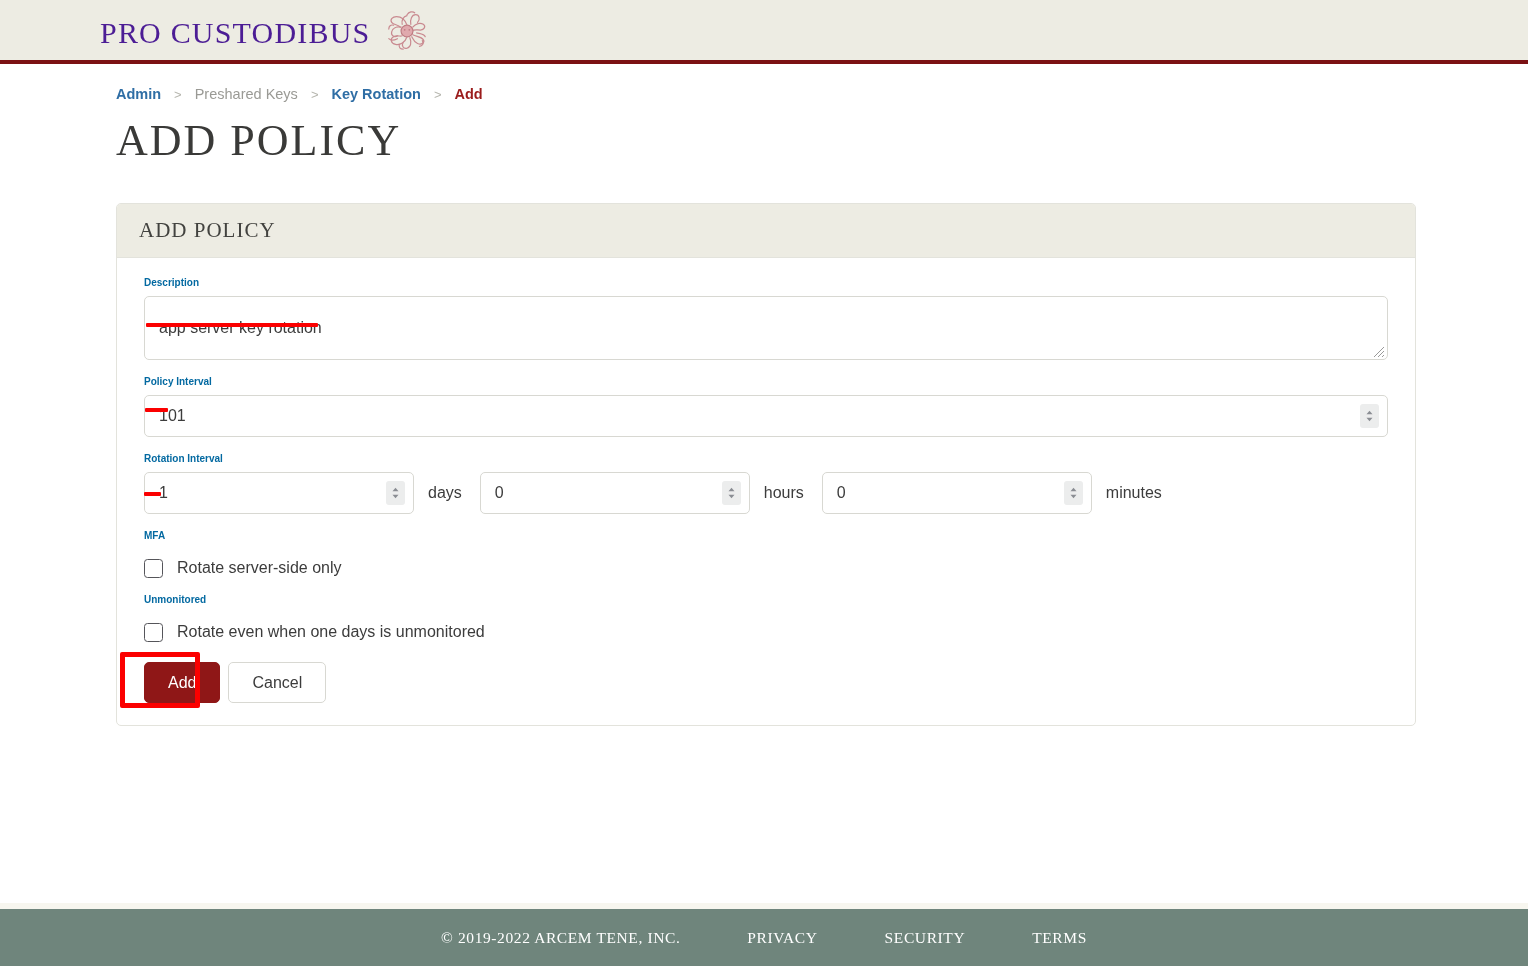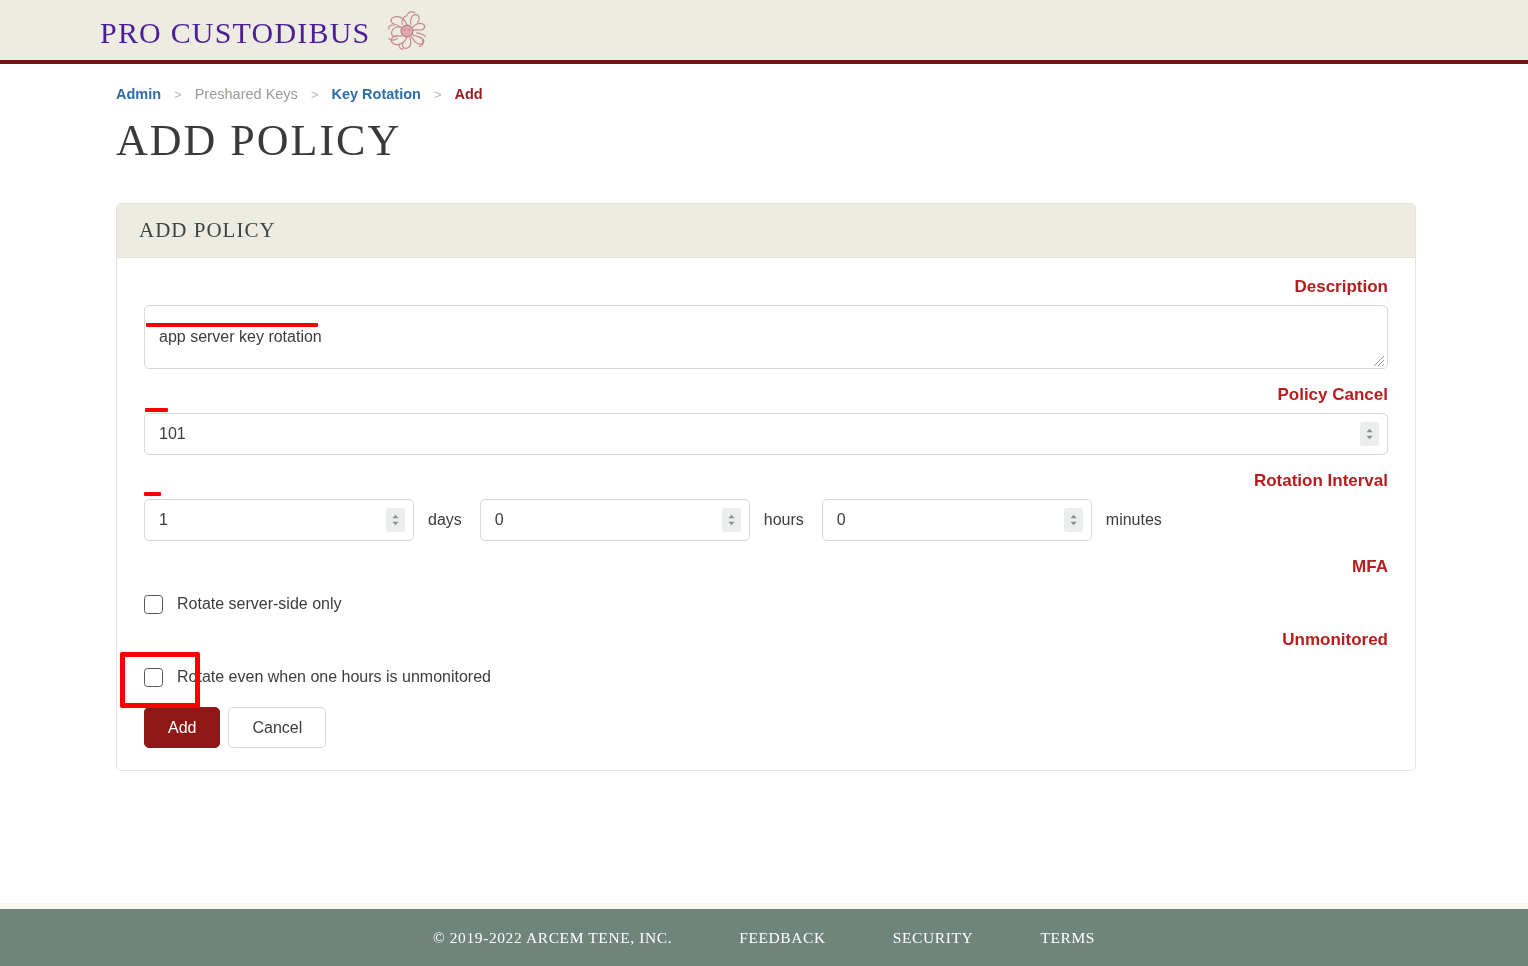--- a/index.html
+++ b/index.html
@@ -101,26 +101,25 @@
     padding: 14px 0 14px 22px;
     font-family: "Liberation Serif", serif;
     font-size: 21px;
     letter-spacing: 1px;
     color: #42423f;
   }
   .card-body { padding: 19px 27px 22px 27px; }
 
   
   .field-label {
-    font-size: 17px;
+    font-size: 10px;
     font-weight: bold;
-    color: #b91c1c;
+    color: #0369a1;
     margin-bottom: 8px;
     display: block;
-    text-align: right;
   }
   .field-block { margin-bottom: 16px; }
 
   .txt-input {
     width: 100%;
     border: 1px solid #d8d8d2;
     border-radius: 5px;
     background: #fff;
     font-family: "Liberation Sans", sans-serif;
     font-size: 16px;
@@ -313,21 +312,21 @@
               <line x1="12" y1="2" x2="2" y2="12"></line>
               <line x1="12" y1="6" x2="6" y2="12"></line>
               <line x1="12" y1="10" x2="10" y2="12"></line>
             </g>
           </svg>
         </span>
       </div>
     </div>
 
     <div class="field-block">
-      <label class="field-label">Policy Cancel</label>
+      <label class="field-label">Policy Interval</label>
       <div class="num-wrap">
         <div class="txt-input">101</div>
         <span class="spinner">
           <svg viewBox="0 0 12 18" width="11" height="16" aria-hidden="true">
             <path d="M6 3 L9.4 7 L2.6 7 Z" fill="#8a8d93"></path>
             <path d="M6 15 L2.6 11 L9.4 11 Z" fill="#8a8d93"></path>
           </svg>
         </span>
       </div>
     </div>
@@ -376,36 +375,36 @@
       <div class="check-row">
         <span class="checkbox"></span>
         <span class="check-label">Rotate server-side only</span>
       </div>
     </div>
 
     <div class="field-block">
       <label class="field-label">Unmonitored</label>
       <div class="check-row">
         <span class="checkbox"></span>
-        <span class="check-label">Rotate even when one hours is unmonitored</span>
+        <span class="check-label">Rotate even when one days is unmonitored</span>
       </div>
     </div>
 
     <div class="btn-row">
       <button class="btn btn-primary">Add</button>
       <button class="btn btn-secondary">Cancel</button>
     </div>
 
   </div>
 </div>
 
 <div class="annot-underline" style="left:146px; top:323px; width:172px;"></div>
 <div class="annot-underline" style="left:145px; top:408px; width:23px;"></div>
 <div class="annot-underline" style="left:144px; top:492px; width:17px;"></div>
 <div class="annot-box" style="left:120px; top:652px; width:80px; height:56px;"></div>
 
 <div class="footer-strip"></div>
 <div class="site-footer">
   <span class="f-text">© 2019-2022 ARCEM TENE, INC.</span>
-  <a href="#">FEEDBACK</a>
+  <a href="#">PRIVACY</a>
   <a href="#">SECURITY</a>
   <a href="#">TERMS</a>
 </div>
 
 </body></html>

